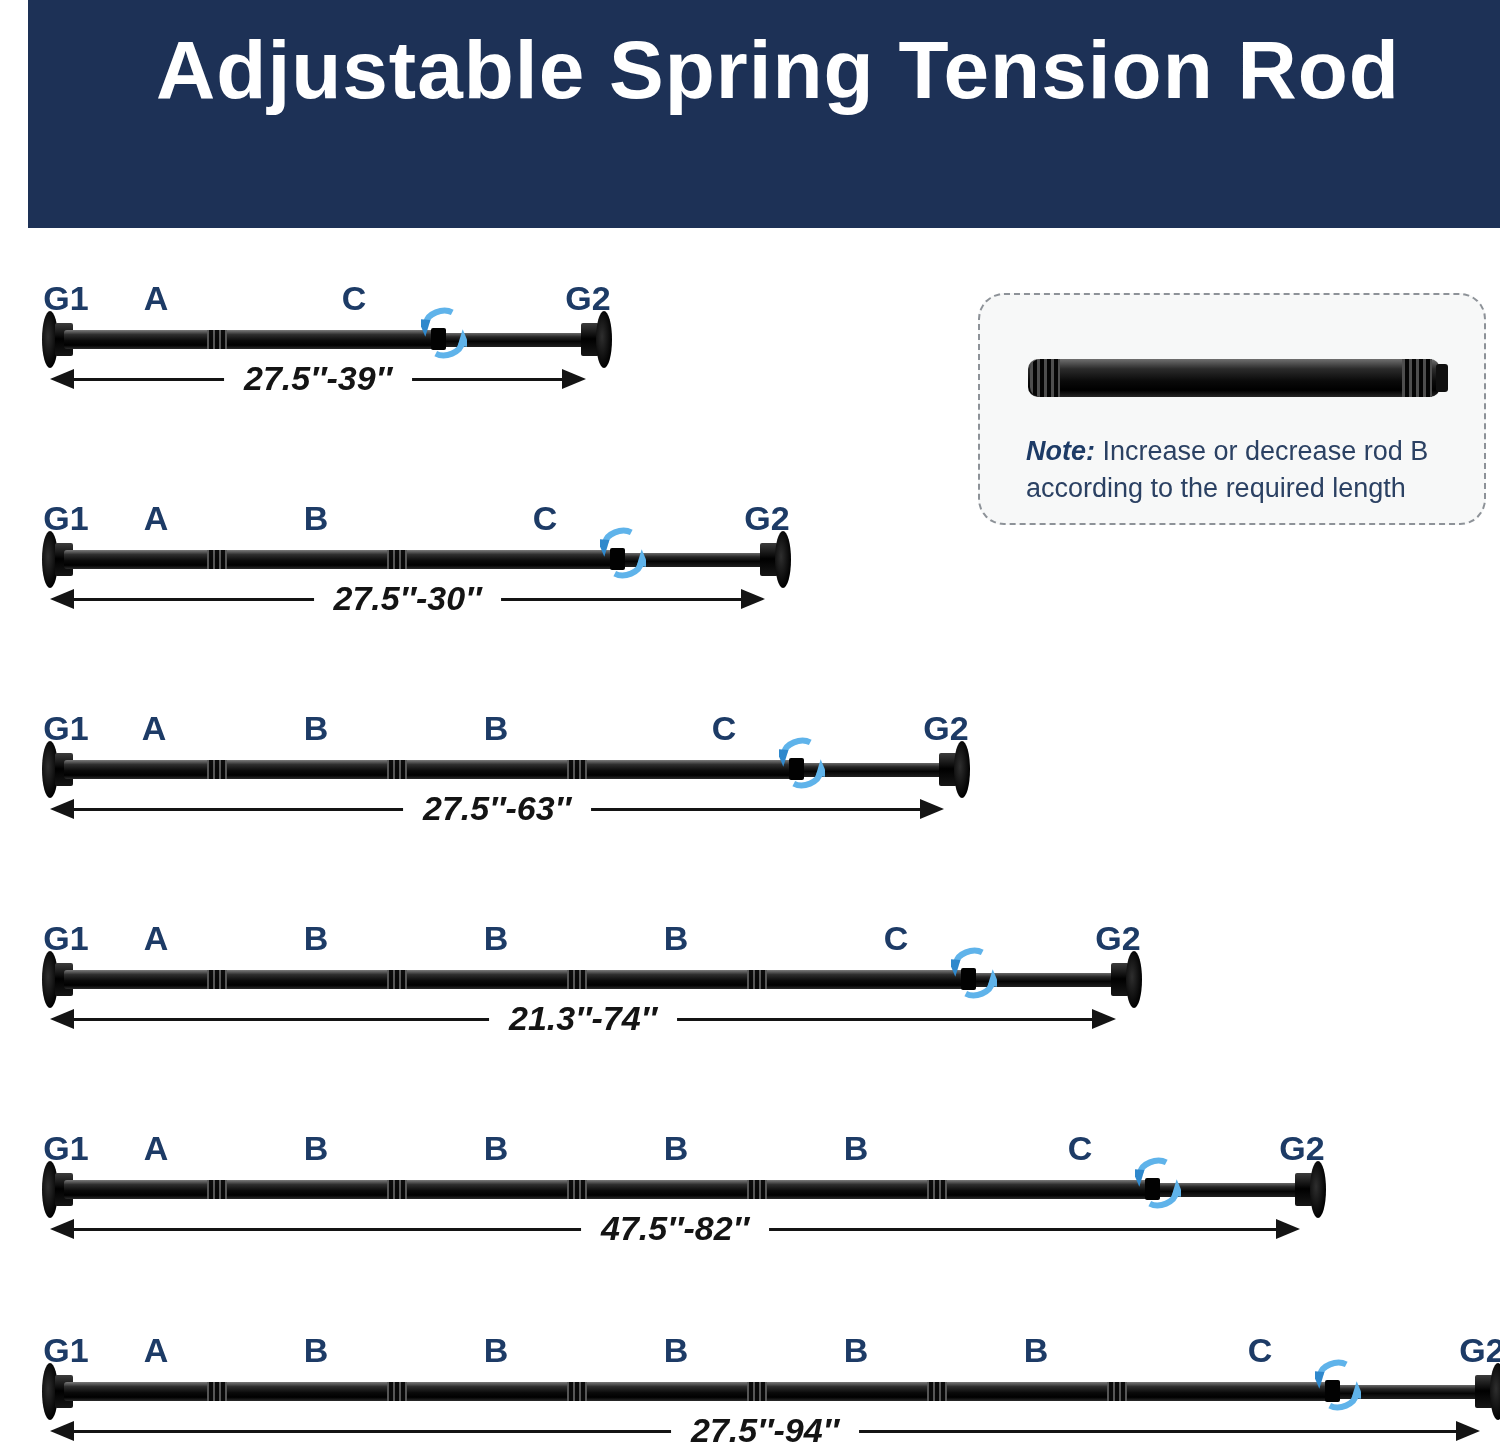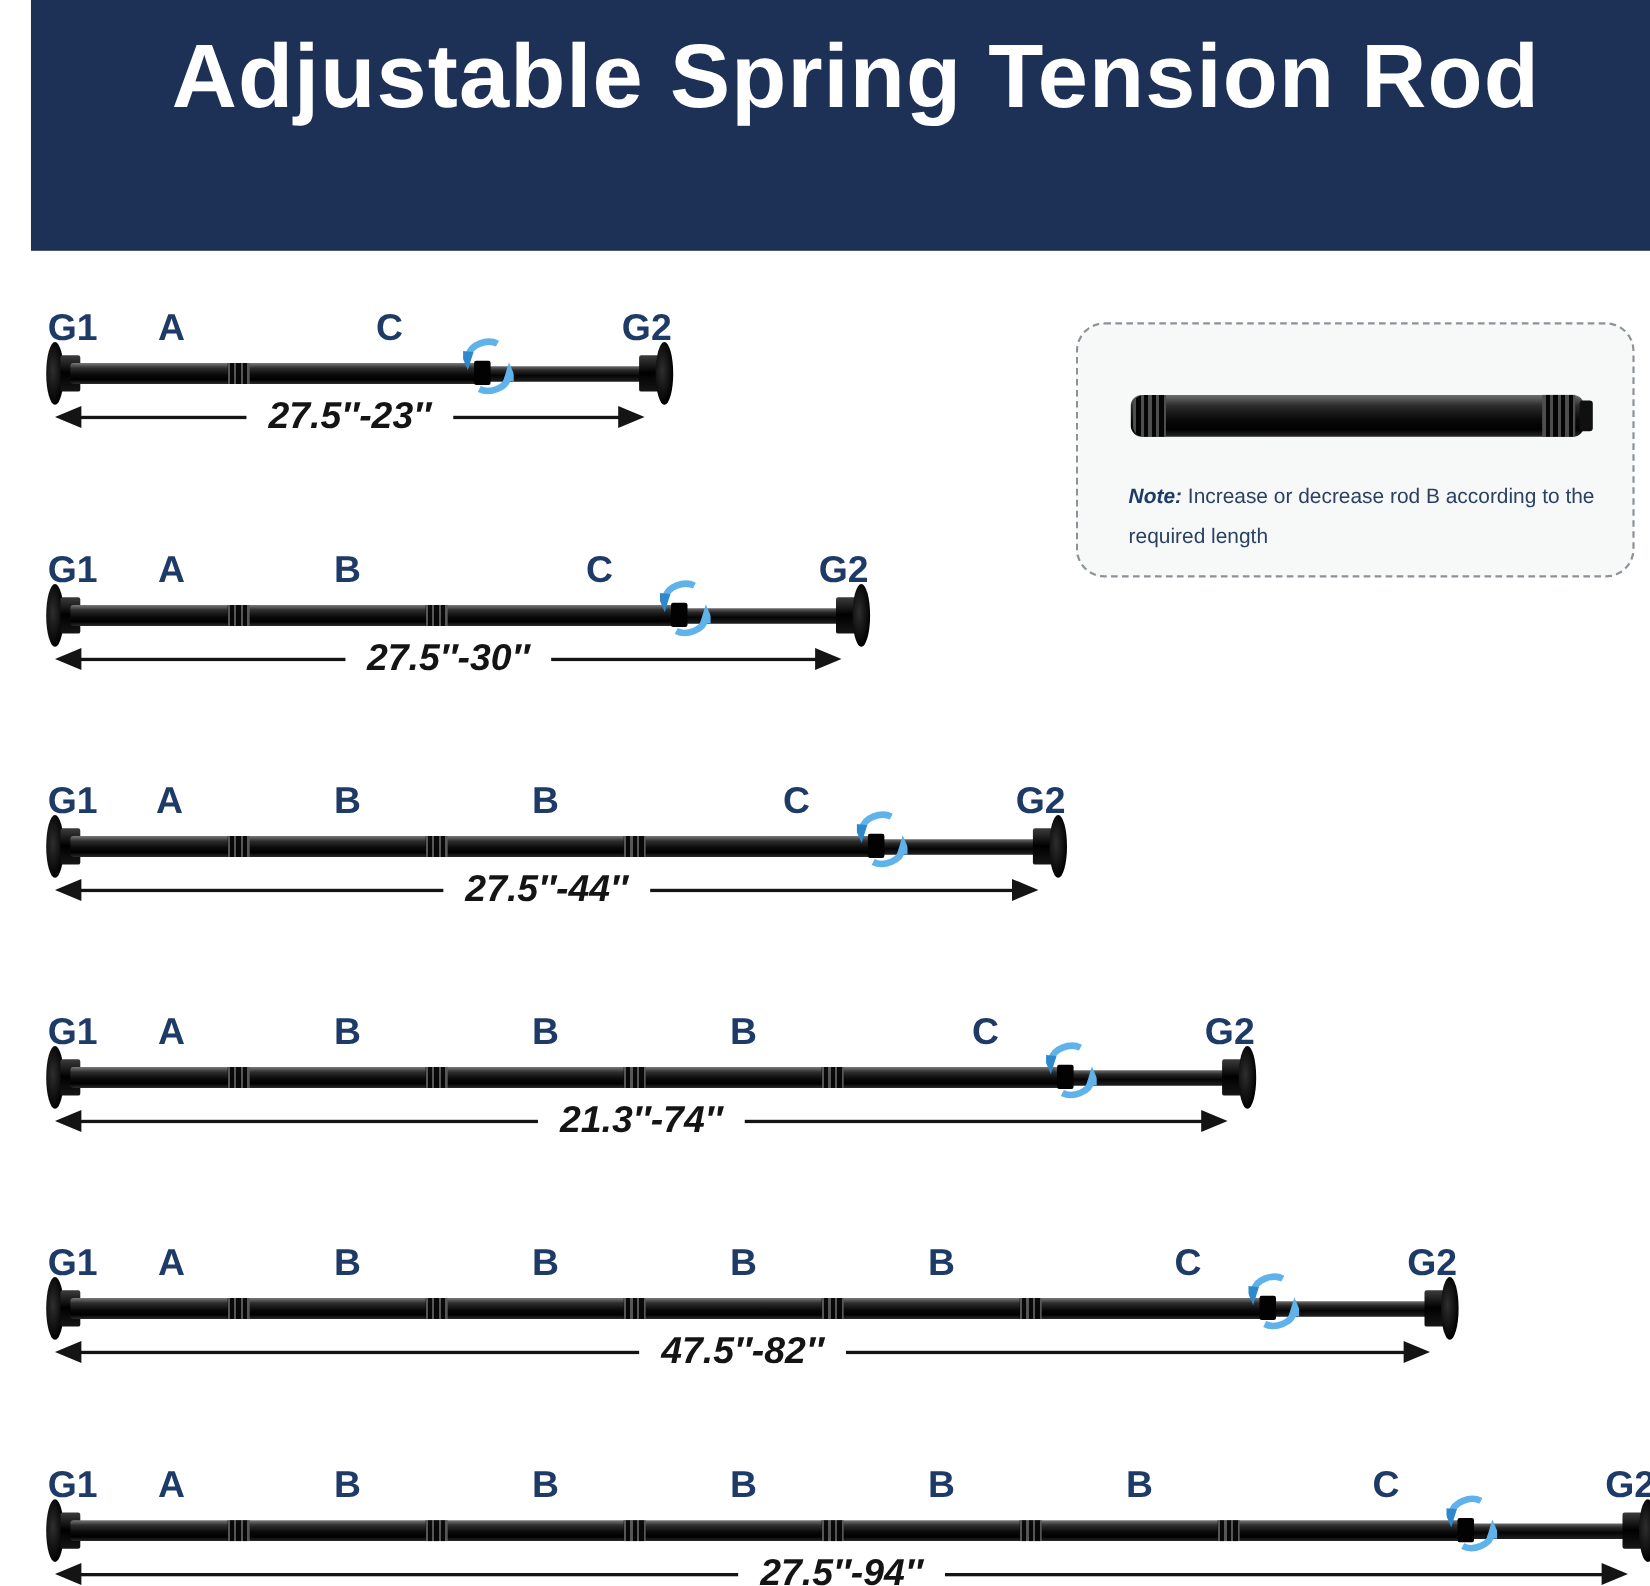--- a/index.html
+++ b/index.html
@@ -15,21 +15,21 @@
   
   .note-box{position:absolute;left:950px;top:293px;width:508px;height:232px;background:#f7f8f8;
             border:2px dashed #8d9298;border-radius:26px;box-sizing:border-box;}
   .note-rod{position:absolute;left:48px;top:64px;width:412px;height:38px;border-radius:10px;
             background:linear-gradient(180deg,#6f6f6f 0%,#2b2b2b 26%,#0a0a0a 58%,#000 82%,#272727 100%);}
   .note-rod .thread{position:absolute;top:0;width:30px;height:100%;
             background:repeating-linear-gradient(90deg,#4e4e4e 0 3px,#050505 3px 7px);}
   .note-rod .thread.left{left:2px;border-radius:10px 0 0 10px;}
   .note-rod .thread.right{right:8px;}
   .note-rod .tip{position:absolute;right:-8px;top:5px;width:12px;height:28px;background:#101010;border-radius:3px;}
-  .note-text{position:absolute;left:46px;top:138px;width:430px;margin:0;font-size:19px;
+  .note-text{position:absolute;left:46px;top:138px;width:430px;margin:0;font-size:27px;
              line-height:37px;color:#2b4163;}
   .note-text b{font-style:italic;font-weight:700;color:#1d3b66;}
 
   
   .rod-row{position:absolute;left:0;width:1500px;height:160px;}
   .seg-label{position:absolute;top:4px;transform:translateX(-50%);font-size:34px;font-weight:700;
              color:#1d3b66;white-space:nowrap;}
   .rod{position:absolute;left:20px;top:36px;height:56px;}
   .cap-ell{position:absolute;top:0;width:16px;height:57px;border-radius:50%;
            background:radial-gradient(ellipse at 38% 45%,#2e2e2e 0%,#000 72%);}
@@ -93,21 +93,21 @@
                 <polygon points="45,46 33,42 42,27" fill="#5fb3ea"></polygon>
               </g>
             </svg></div>
           <div class="cap-neck" style="right:7px"></div>
           <div class="cap-ell" style="right:-6px"></div>
         </div>
         <div class="dim" style="width:536px">
           <div class="dim-line"></div>
           <div class="ah ah-l"></div>
           <div class="ah ah-r"></div>
-          <span class="dim-label">27.5″-23″</span>
+          <span class="dim-label">27.5″-39″</span>
         </div>
       </div>
       <div class="rod-row" style="top: 495px;">
         <span class="seg-label" style="left:38px">G1</span>
         <span class="seg-label" style="left:128px">A</span>
         <span class="seg-label" style="left:288px">B</span>
         <span class="seg-label" style="left:517px">C</span>
         <span class="seg-label" style="left:739px">G2</span>
         <div class="rod" style="width:737px">
           <div class="cap-ell" style="left:-6px"></div>
@@ -159,21 +159,21 @@
                 <polygon points="45,46 33,42 42,27" fill="#5fb3ea"></polygon>
               </g>
             </svg></div>
           <div class="cap-neck" style="right:7px"></div>
           <div class="cap-ell" style="right:-6px"></div>
         </div>
         <div class="dim" style="width:894px">
           <div class="dim-line"></div>
           <div class="ah ah-l"></div>
           <div class="ah ah-r"></div>
-          <span class="dim-label">27.5″-44″</span>
+          <span class="dim-label">27.5″-63″</span>
         </div>
       </div>
       <div class="rod-row" style="top: 915px;">
         <span class="seg-label" style="left:38px">G1</span>
         <span class="seg-label" style="left:128px">A</span>
         <span class="seg-label" style="left:288px">B</span>
         <span class="seg-label" style="left:468px">B</span>
         <span class="seg-label" style="left:648px">B</span>
         <span class="seg-label" style="left:868px">C</span>
         <span class="seg-label" style="left:1090px">G2</span>

